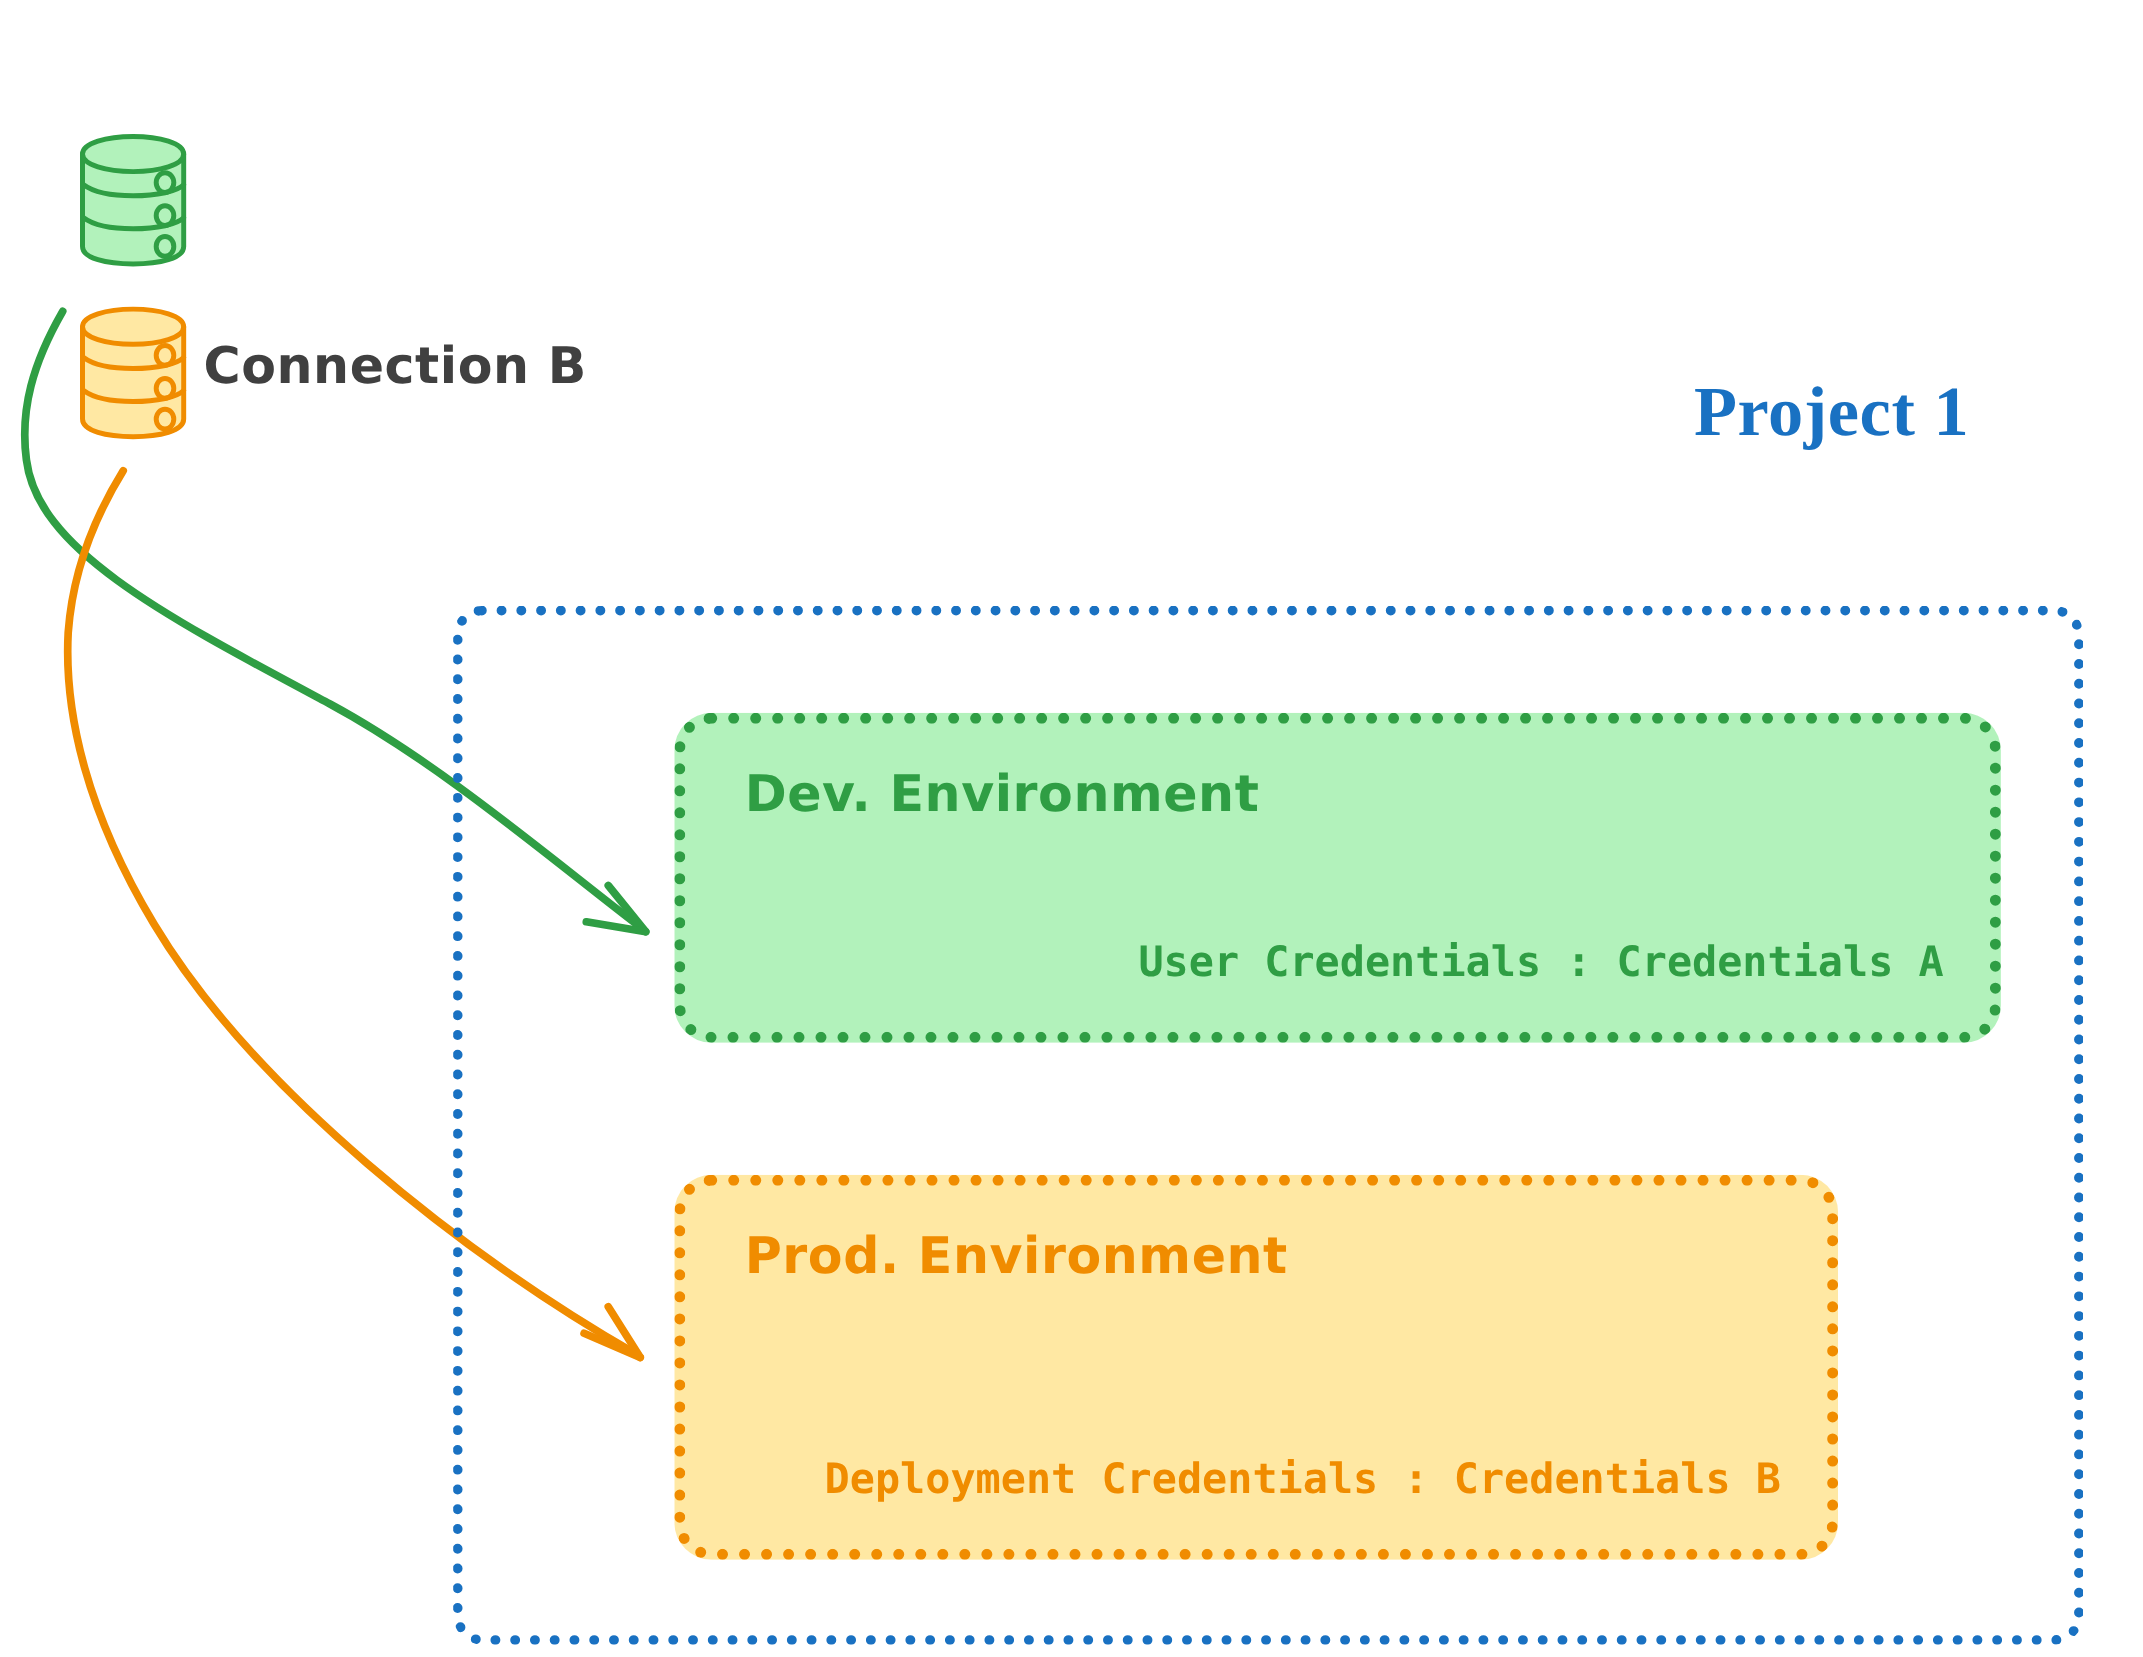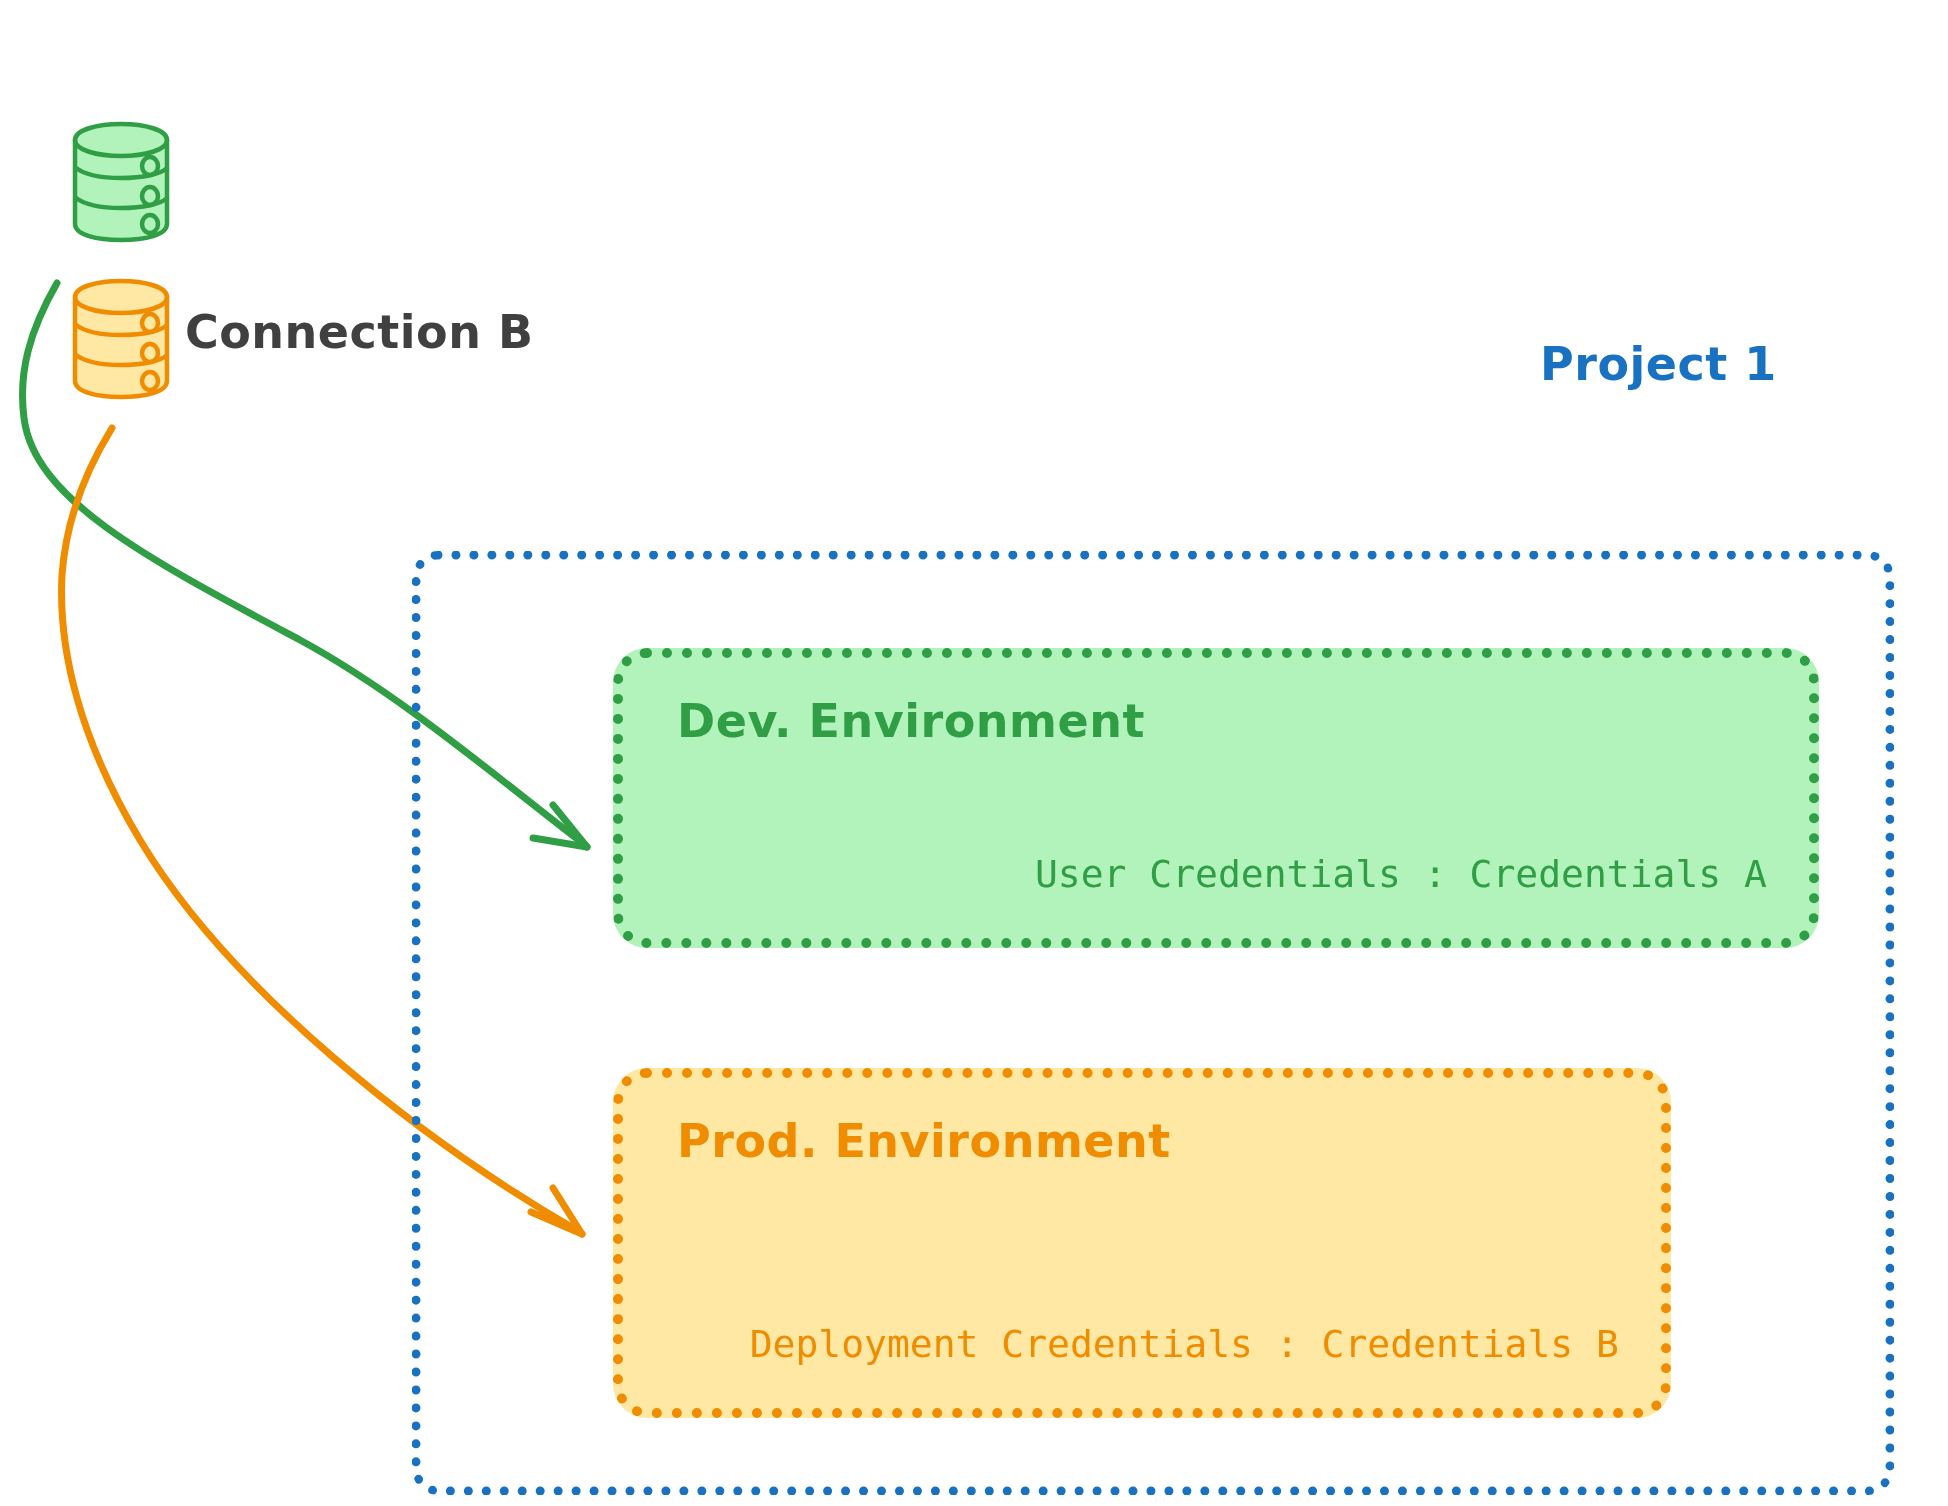--- a/index.html
+++ b/index.html
@@ -26,21 +26,21 @@
   }
 
   
   .hand {
     font-family: "DejaVu Sans", sans-serif;
     font-weight: 700;
     letter-spacing: 0.5px;
   }
   .mono {
     font-family: "DejaVu Sans Mono", monospace;
-    font-weight: 400;
+    font-weight: 700;
   }
 
   #title-connections {
     position: absolute;
     left: 58px;
     top: 14px;
     font-size: 56px;
     color: #1e1e1e;
     white-space: nowrap;
   }
@@ -58,23 +58,24 @@
   #label-connection-b {
     left: 185px;
     top: 305px;
     color: #404040;
   }
 
   #label-project-1 {
     position: absolute;
     left: 1540px;
     top: 337px;
-    font-size: 46px;
+    font-size: 64px;
     color: #1971c2;
     white-space: nowrap;
+    font-family: Liberation Serif, serif;
   }
 
   
   #project-container {
     position: absolute;
     left: 412px;
     top: 551px;
     width: 1482px;
     height: 944px;
     border: 9px dotted #1971c2;

